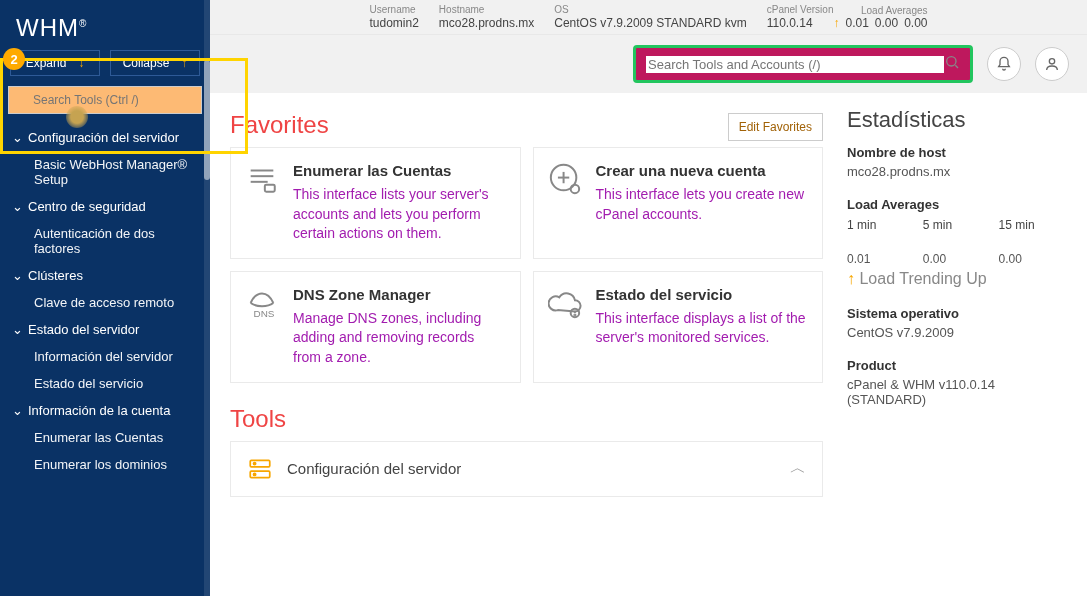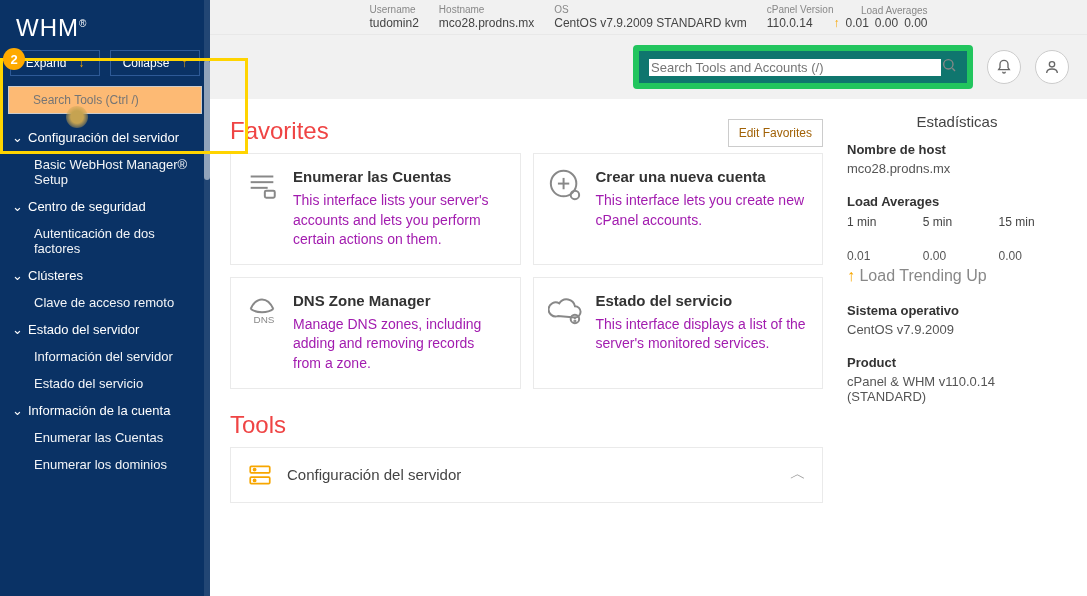--- a/index.html
+++ b/index.html
@@ -42,39 +42,39 @@
 .ts-left{display:flex;gap:20px;}
 .ts-item{display:flex;flex-direction:column;gap:1px;}
 .ts-item .lbl{color:#888;font-size:10px;}
 .ts-item .val{color:#444;font-size:12px;}
 .ts-right{text-align:right;}
 .ts-right .lbl{color:#888;font-size:10px;}
 .la-row{display:flex;align-items:center;gap:6px;justify-content:flex-end;color:#444;font-size:12px;}
 .la-row .up{color:var(--accent);}
 
 .search-row{display:flex;align-items:center;gap:14px;padding:10px 18px;background:var(--topbg);justify-content:flex-end;}
-.global-search{flex:0 0 340px;display:flex;align-items:center;border:6px solid #22c55e;border-radius:4px;background:#0f766e;padding:6px 10px;}
+.global-search{flex:0 0 340px;display:flex;align-items:center;border:3px solid #22c55e;border-radius:4px;background:#be185d;padding:6px 10px;}
 .global-search input{border:none;outline:none;flex:1;font-size:13px;}
 .icon-btn{width:34px;height:34px;border:1px solid #ccc;border-radius:50%;background:#fff;display:flex;align-items:center;justify-content:center;cursor:pointer;color:#666;}
 
 .content{flex:1;overflow-y:auto;display:flex;gap:24px;padding:14px 20px 0 20px;}
 .col-left{flex:1;display:flex;flex-direction:column;gap:18px;}
 .col-right{width:220px;}
 h2{margin:4px 0 8px;font-size:24px;color:#ef4444;font-weight:400;}
 .fav-head{display:flex;justify-content:space-between;align-items:center;}
 .edit-fav{border:1px solid #ccc;background:#fff;padding:6px 10px;font-size:12px;cursor:pointer;color:#a16207;}
 .fav-grid{display:grid;grid-template-columns:1fr 1fr;gap:12px;}
 .card{border:1px solid #eaeaea;padding:14px;display:flex;gap:14px;background:#fff;cursor:pointer;}
 .card .ic{width:34px;height:34px;flex:none;color:#888;display:flex;align-items:center;justify-content:center;}
 .card h4{margin:0 0 6px;font-size:15px;color:#333;font-weight:600;}
 .card p{margin:0;font-size:14px;color:#a21caf;line-height:1.4;}
 .tools-panel{border:1px solid #eaeaea;padding:14px 16px;display:flex;align-items:center;gap:14px;cursor:pointer;}
 .tools-panel .ic{width:26px;height:26px;}
 .tools-panel .chevr{margin-left:auto;color:#999;}
-h3{margin:0 0 12px;font-size:15px;color:#444;font-weight:400;text-align:center;}
+h3{margin:0 0 12px;font-size:22px;color:#444;font-weight:400;}
 .stat-block{margin-bottom:18px;}
 .stat-lbl{font-weight:600;font-size:13px;color:#333;margin-bottom:4px;}
 .stat-val{font-size:13px;color:#555;}
 .la-table{display:grid;grid-template-columns:auto auto auto;gap:20px 14px;font-size:12px;color:#555;margin-top:6px;}
 .la-table .h{color:#444;}
 .trend{font-size:16px;color:#888;margin-top:4px;}
 .trend .up{color:var(--accent);}
 </style>
 </head>
 <body>

